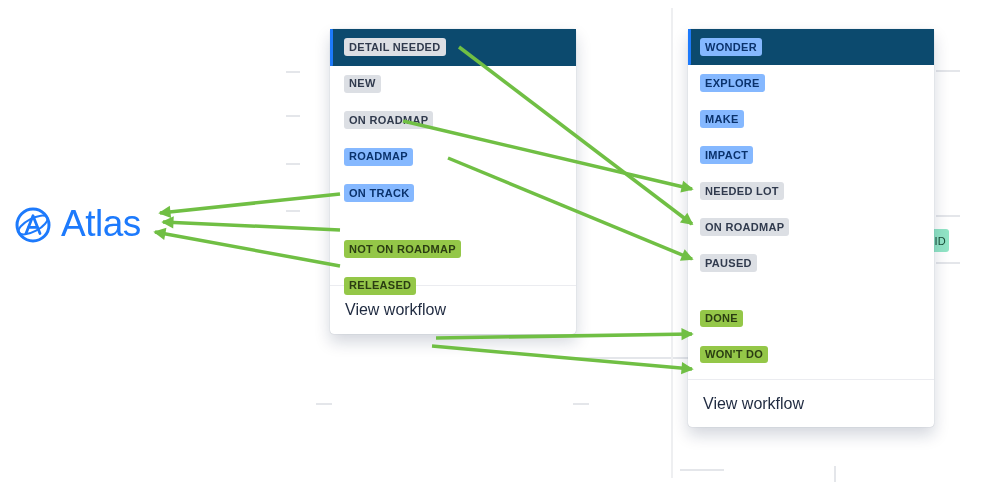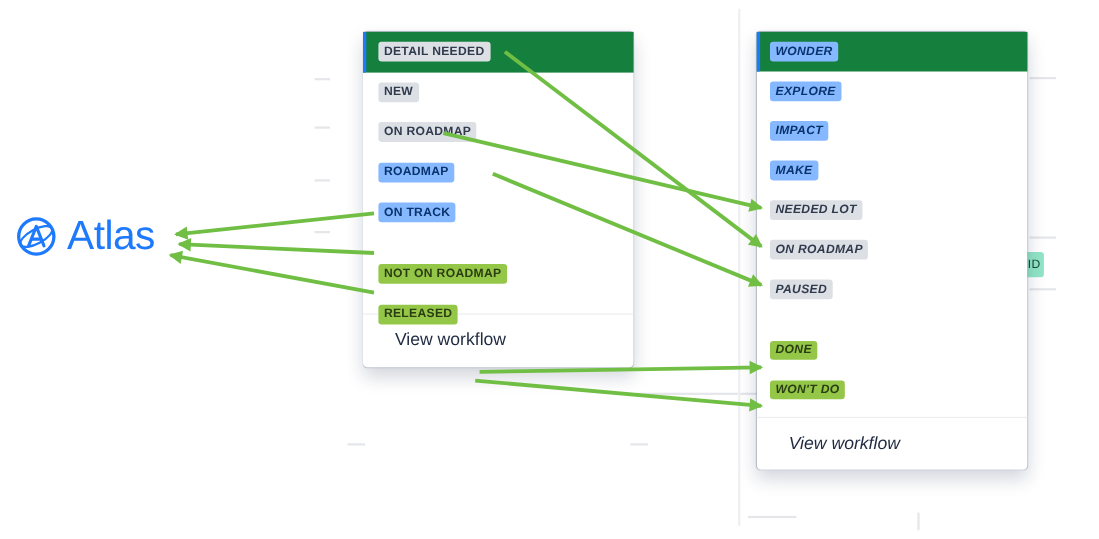--- a/index.html
+++ b/index.html
@@ -11,55 +11,55 @@
   
   .bg-line{position:absolute;background:#e4e6ea;z-index:0;}
   .bg-badge-fragment{
     position:absolute;left:929px;top:229px;width:20px;height:23px;z-index:1;
     background:var(--teal,#91e5c6);border-radius:0 3px 3px 0;
     font-size:11px;font-weight:400;color:#164b35;letter-spacing:.3px;
     display:flex;align-items:center;justify-content:flex-end;padding-right:3px;box-sizing:border-box;
   }
   
   .brand{
-    position:absolute;left:13px;top:192px;height:46px;z-index:2;
+    position:absolute;left:13px;top:202px;height:46px;z-index:2;
     display:flex;align-items:center;gap:8px;color:var(--brand,#1d7afc);
   }
   .brand svg{display:block;}
   .brand-text{font-size:37px;font-weight:500;letter-spacing:-.5px;line-height:1;padding-bottom:4px;}
   
   .panel{
     position:absolute;top:29px;width:246px;background:#fff;z-index:2;
     border-radius:4px;
     box-shadow:0 0 1px rgba(9,30,66,.32),0 8px 16px rgba(9,30,66,.18);
   }
   .panel-left{left:330px;}
-  .panel-right{left:688px;font-style:italic;}
+  .panel-right{left:688px;}
   .menu-row{
     position:relative;height:36.5px;display:flex;align-items:center;
     padding-left:14px;cursor:pointer;
   }
   .panel-right .menu-row{height:36px;padding-left:12px;}
-  .menu-row.selected{background:#15803d;}
+  .menu-row.selected{background:#0c4a6e;}
   .menu-row.selected::before{
     content:"";position:absolute;left:0;top:0;bottom:0;width:3px;
     background:var(--bar,#1d7afc);border-radius:0 1px 1px 0;
   }
   .badge{
     display:inline-block;padding:2.5px 5px;border-radius:3px;
     font-size:11px;font-weight:700;letter-spacing:.3px;line-height:1.15;
     white-space:nowrap;
   }
   .badge-gray{background:var(--g,#dcdfe4);color:#303a4d;}
   .badge-blue{background:var(--b,#85b8ff);color:#0a326c;}
   .badge-green{background:var(--gr,#94c748);color:#2b3d12;margin-top:39px;}
   .spacer{height:26px;}
   .divider{height:1px;background:#ebecf0;}
   .menu-footer{
-    height:47px;display:flex;align-items:center;padding-left:29px;
+    height:47px;display:flex;align-items:center;padding-left:15px;
     font-size:16px;color:#1f2a40;cursor:pointer;
   }
   .panel-left .menu-footer{height:48px;}
   
   #arrows{position:absolute;left:0;top:0;z-index:10;pointer-events:none;}
   #arrows line{stroke:var(--arrow,#70bf44);stroke-width:3.5;}
 </style>
 </head>
 <body>
 
@@ -121,24 +121,24 @@
 
 <div class="panel panel-right">
   <div id="right-rows">
       <div class="menu-row selected">
         <span class="badge badge-blue">WONDER</span>
       </div>
       <div class="menu-row">
         <span class="badge badge-blue">EXPLORE</span>
       </div>
       <div class="menu-row">
-        <span class="badge badge-blue">IMPACT</span>
+        <span class="badge badge-blue">MAKE</span>
       </div>
       <div class="menu-row">
-        <span class="badge badge-blue">MAKE</span>
+        <span class="badge badge-blue">IMPACT</span>
       </div>
       <div class="menu-row">
         <span class="badge badge-gray">NEEDED LOT</span>
       </div>
       <div class="menu-row">
         <span class="badge badge-gray">ON ROADMAP</span>
       </div>
       <div class="menu-row">
         <span class="badge badge-gray">PAUSED</span>
       </div>

